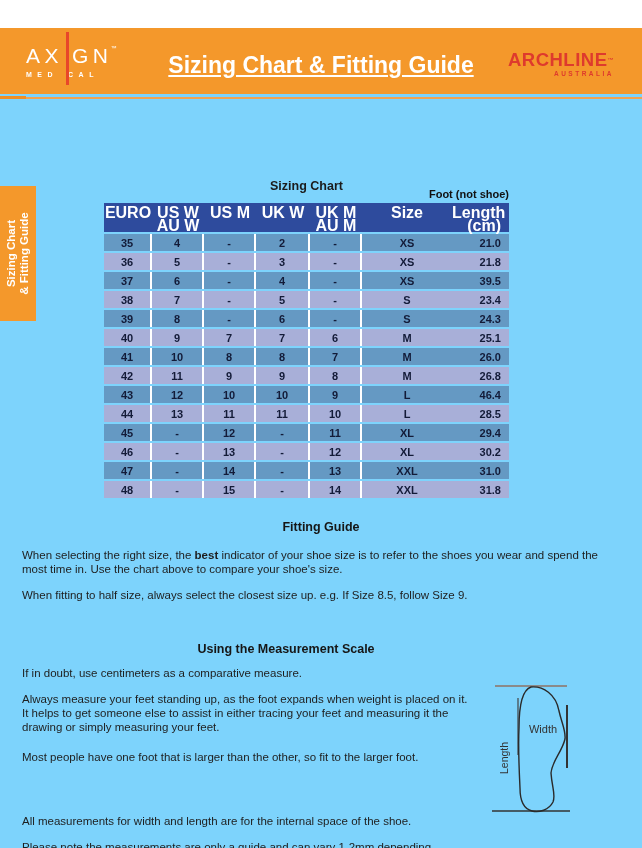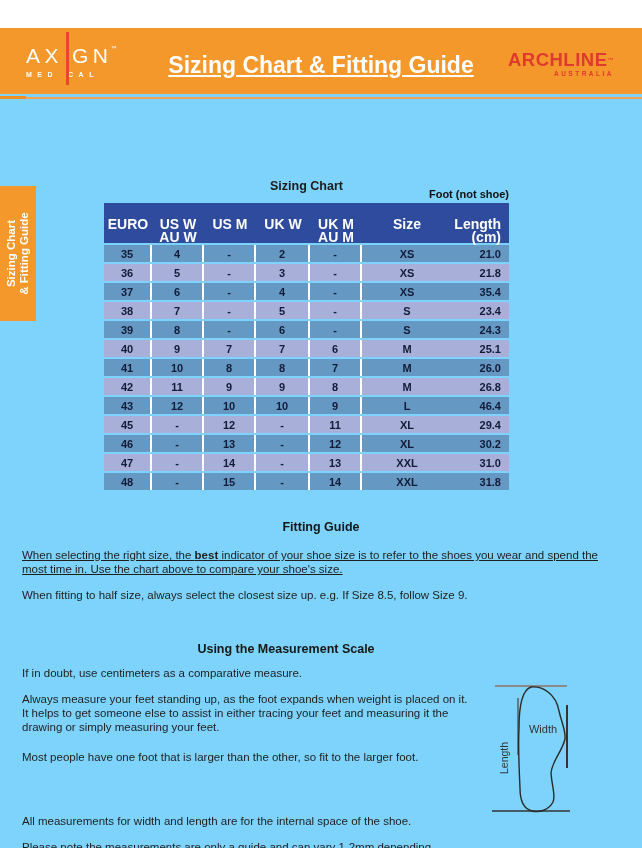--- a/index.html
+++ b/index.html
@@ -42,37 +42,37 @@
 
   
   .chart-title{position:absolute;left:104px;top:151px;width:405px;text-align:center;
                font-size:12.5px;font-weight:bold;color:#1b1b1b;}
   .chart-note{position:absolute;left:104px;top:160px;width:405px;text-align:right;
               font-size:11px;font-weight:bold;color:#111;}
 
   
   .table-wrap{position:absolute;left:104px;top:173px;width:405px;}
   table{width:405px;table-layout:fixed;border-collapse:separate;border-spacing:0 2px;}
-  thead th{background:var(--header_blue);color:#fff;font-size:14px;font-weight:bold;
-           line-height:12.5px;vertical-align:top;padding-top:15px;height:19px;text-align:center;}
+  thead th{background:var(--header_blue);color:#fff;font-size:16px;font-weight:bold;
+           line-height:12.5px;vertical-align:top;padding-top:4px;height:19px;text-align:center;}
   tbody td{height:17px;font-size:11px;font-weight:bold;color:var(--table_text);
            text-align:center;vertical-align:middle;}
   tbody tr:nth-child(odd) td{background:var(--row_blue);}
   tbody tr:nth-child(even) td{background:var(--row_peri);}
   tbody td.c0,tbody td.c1,tbody td.c2,tbody td.c3,tbody td.c4{border-right:2px solid #fff;}
   .c0{width:48px;} .c1{width:52px;} .c2{width:52px;} .c3{width:54px;} .c4{width:52px;}
   .c5{width:90px;} .c6{width:57px;}
   th.c5{text-align:center;}
   th.c6,td.c6{text-align:right;padding-right:8px;}
 
   
   .section{position:absolute;left:22px;width:598px;font-size:11.5px;line-height:14px;}
   .sec-heading{text-align:center;font-size:12.5px;font-weight:bold;color:#161616;}
   .fitting{top:492px;}
-  .fitting .p1{margin-top:14px;width:592px;text-decoration:underline;}
+  .fitting .p1{margin-top:14px;width:592px;}
   .fitting .p2{margin-top:12px;}
   .measure{top:614px;}
   .measure .sec-heading{margin-right:70px;}
   .measure .p1{margin-top:10px;}
   .measure .p2{margin-top:12px;width:452px;}
   .measure .p3{margin-top:16px;}
   .measure .p4{margin-top:50px;}
   .measure .p5{margin-top:12px;width:420px;}
   .bold{font-weight:bold;}
 
@@ -169,21 +169,21 @@
             <td class="c5">XS</td>
             <td class="c6">21.8</td>
           </tr>
           <tr>
             <td class="c0">37</td>
             <td class="c1">6</td>
             <td class="c2">-</td>
             <td class="c3">4</td>
             <td class="c4">-</td>
             <td class="c5">XS</td>
-            <td class="c6">35.4</td>
+            <td class="c6">39.5</td>
           </tr>
           <tr>
             <td class="c0">38</td>
             <td class="c1">7</td>
             <td class="c2">-</td>
             <td class="c3">5</td>
             <td class="c4">-</td>
             <td class="c5">S</td>
             <td class="c6">23.4</td>
           </tr>
@@ -224,20 +224,29 @@
             <td class="c6">26.8</td>
           </tr>
           <tr>
             <td class="c0">43</td>
             <td class="c1">12</td>
             <td class="c2">10</td>
             <td class="c3">10</td>
             <td class="c4">9</td>
             <td class="c5">L</td>
             <td class="c6">46.4</td>
+          </tr>
+          <tr>
+            <td class="c0">44</td>
+            <td class="c1">13</td>
+            <td class="c2">11</td>
+            <td class="c3">11</td>
+            <td class="c4">10</td>
+            <td class="c5">L</td>
+            <td class="c6">28.5</td>
           </tr>
           <tr>
             <td class="c0">45</td>
             <td class="c1">-</td>
             <td class="c2">12</td>
             <td class="c3">-</td>
             <td class="c4">11</td>
             <td class="c5">XL</td>
             <td class="c6">29.4</td>
           </tr>

